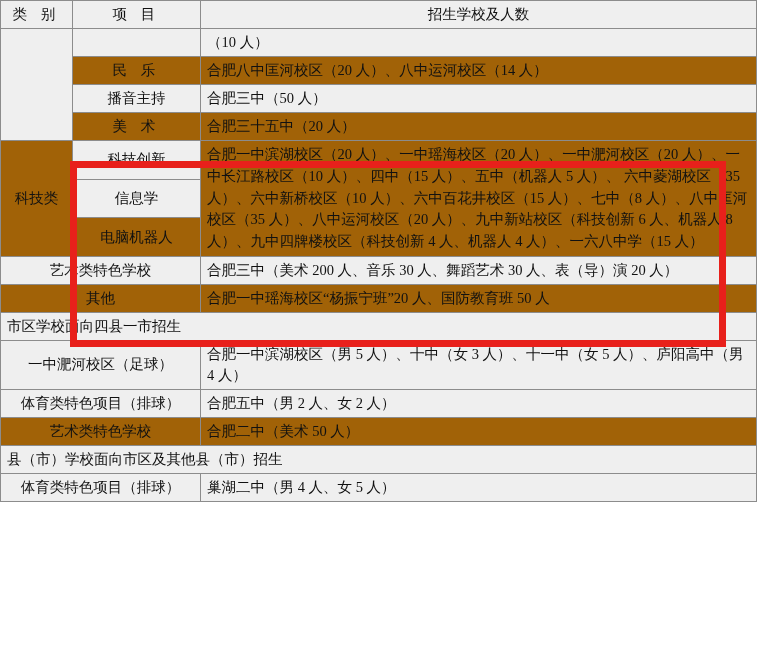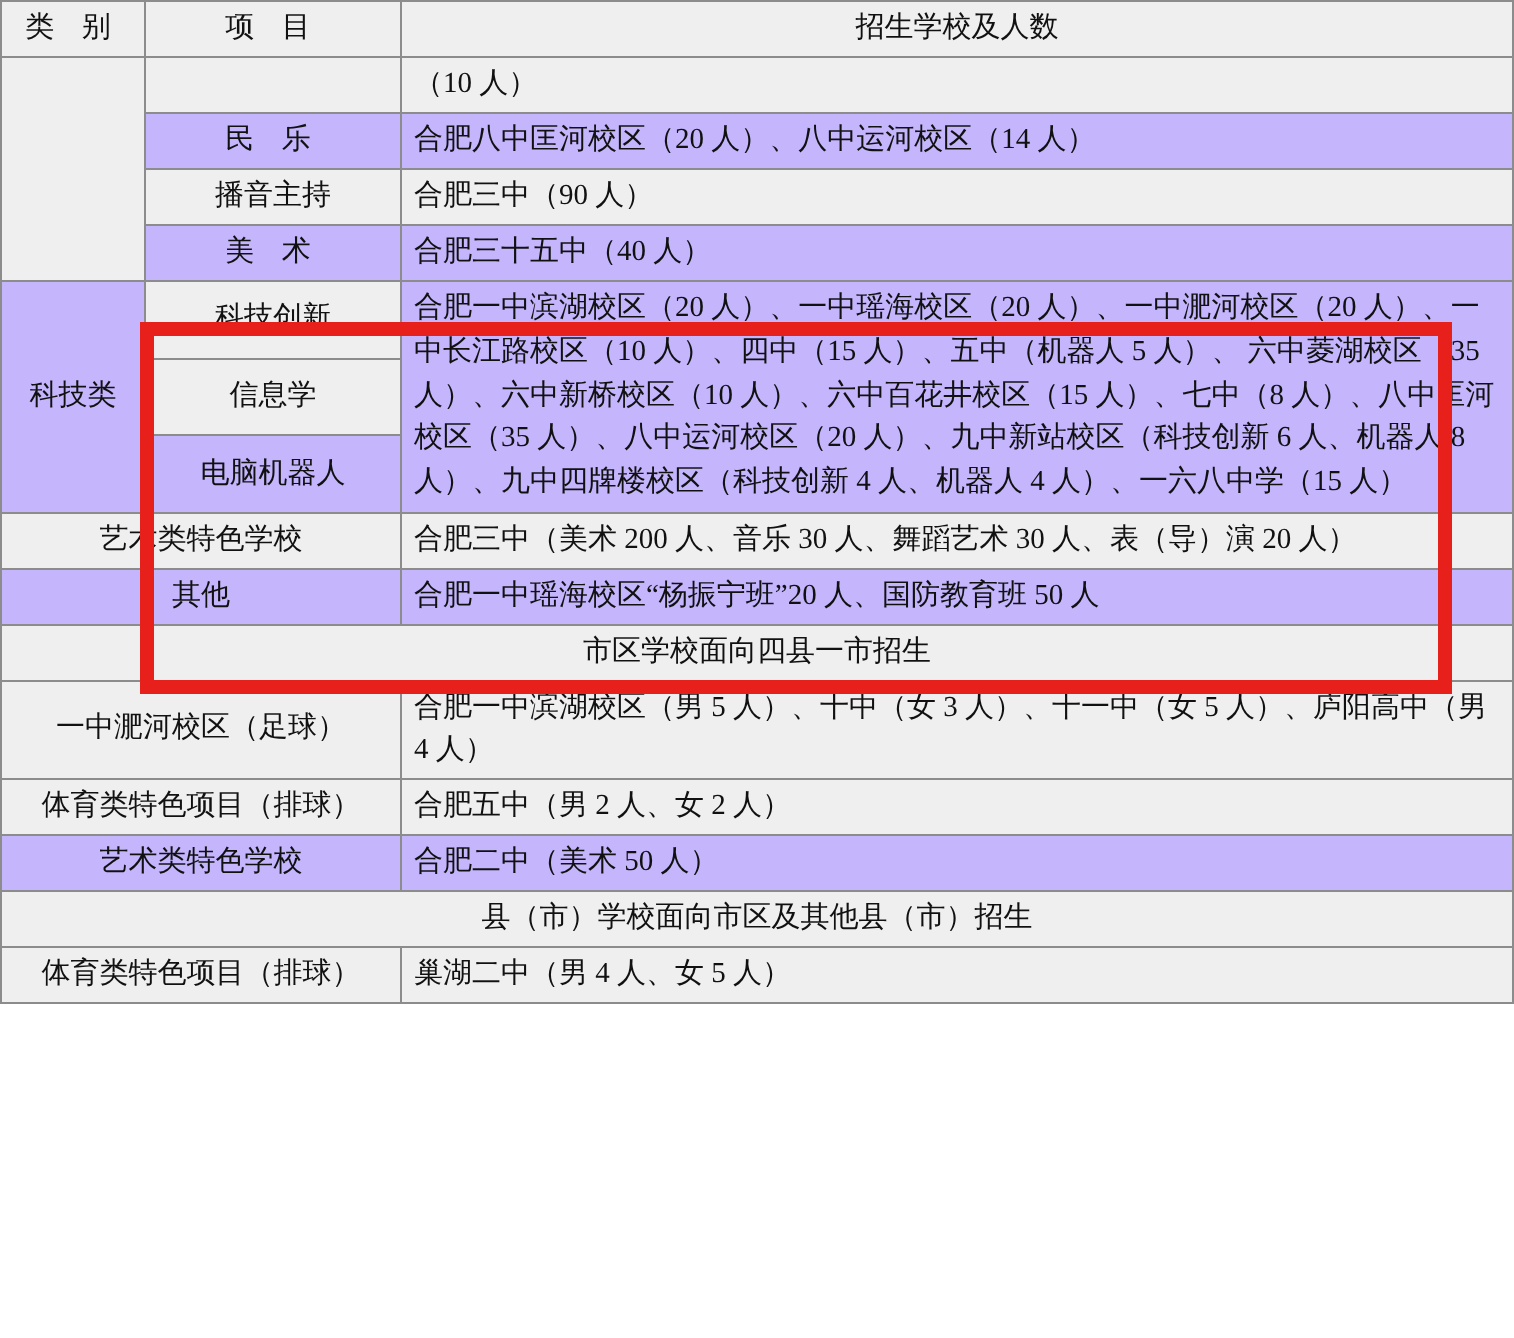--- a/index.html
+++ b/index.html
@@ -24,40 +24,40 @@
     border-collapse: collapse;
     width: 757px;
     table-layout: fixed;
     font-size: 14.5px;
     line-height: 1.45;
   }
   table.admit td {
     border: 1px solid #8c8c8c;
     padding: 3px 6px;
     vertical-align: middle;
-    background: #c4b5fd;
+    background: #a16207;
   }
   .c-cat { width: 72px; text-align: center; }
   .c-item { width: 128px; text-align: center; }
   .c-body { text-align: left; }
   .hdr td {
     text-align: center;
     font-weight: normal;
   }
   .shade td, td.shade {
     background: #efefef !important;
   }
   .ctr { text-align: center; }
   .sp {
     letter-spacing: 0.35em;
     padding-left: 0.35em;
   }
   .tall { line-height: 1.5; }
   .band td {
-    text-align: center;
+    text-align: left;
     background: #efefef !important;
   }
   
   #redbox {
     position: absolute;
     left: 70px;
     top: 161px;
     width: 656px;
     height: 186px;
     border: 7px solid #e8201b;
@@ -90,26 +90,26 @@
         <td class="shade">（10 人）</td>
       </tr>
 
       <tr>
         <td class="ctr sp">民  乐</td>
         <td>合肥八中匡河校区（20 人）、八中运河校区（14 人）</td>
       </tr>
 
       <tr class="shade">
         <td class="ctr">播音主持</td>
-        <td>合肥三中（90 人）</td>
+        <td>合肥三中（50 人）</td>
       </tr>
 
       <tr>
         <td class="ctr sp">美  术</td>
-        <td>合肥三十五中（40 人）</td>
+        <td>合肥三十五中（20 人）</td>
       </tr>
 
       <tr>
         <td rowspan="3" class="ctr">科技类</td>
         <td class="ctr shade">科技创新</td>
         <td rowspan="3" class="tall">
           <span>合肥一中滨湖校区（20 人）、一中瑶海校区（20 人）、一中淝河校区（20</span>
           <span>人）、一中长江路校区（10 人）、四中（15 人）、五中（机器人 5 人）、</span>
           <span>六中菱湖校区（35 人）、六中新桥校区（10 人）、六中百花井校区（15 人）、七中（8 人）、八中匡河校区（35 人）、八中运河校区（20 人）、九中新站校区（科技创新 6 人、机器人 8 人）、九中四牌楼校区（科技创新 4 人、机器人 4 人）、一六八中学（15 人）</span>
         </td>

